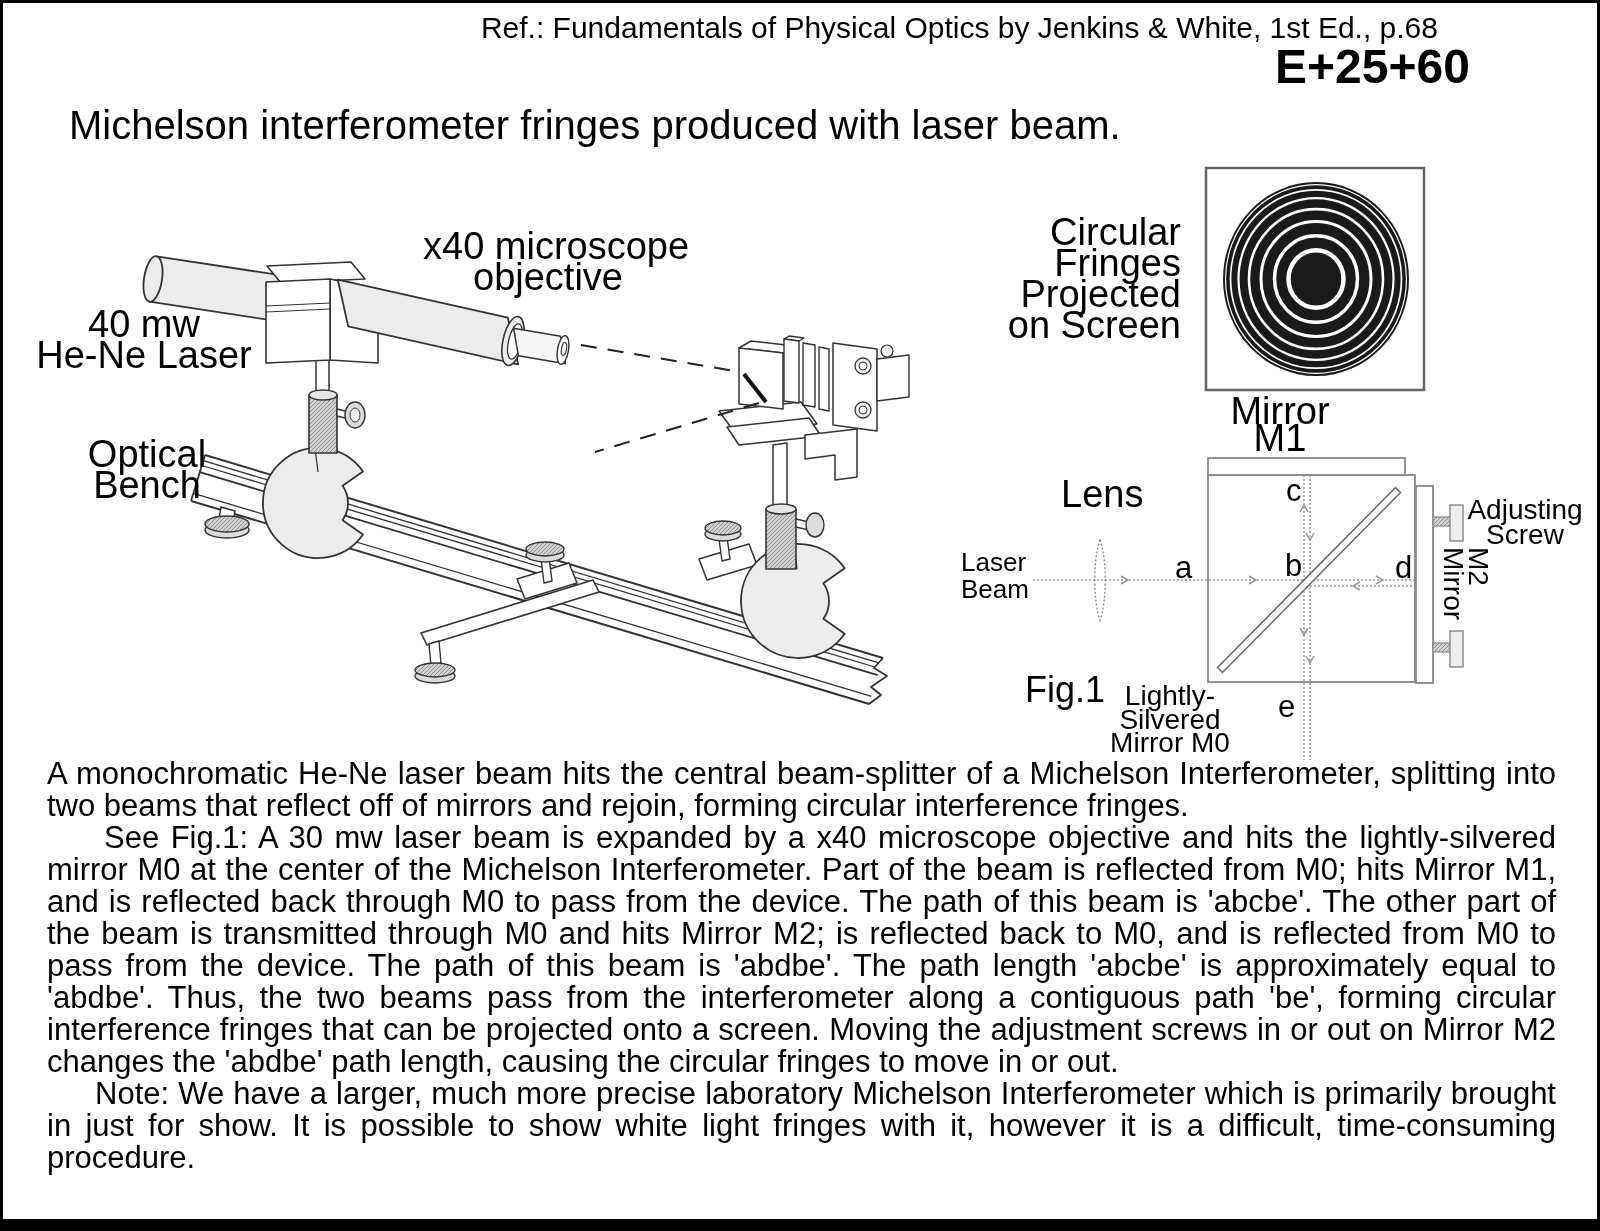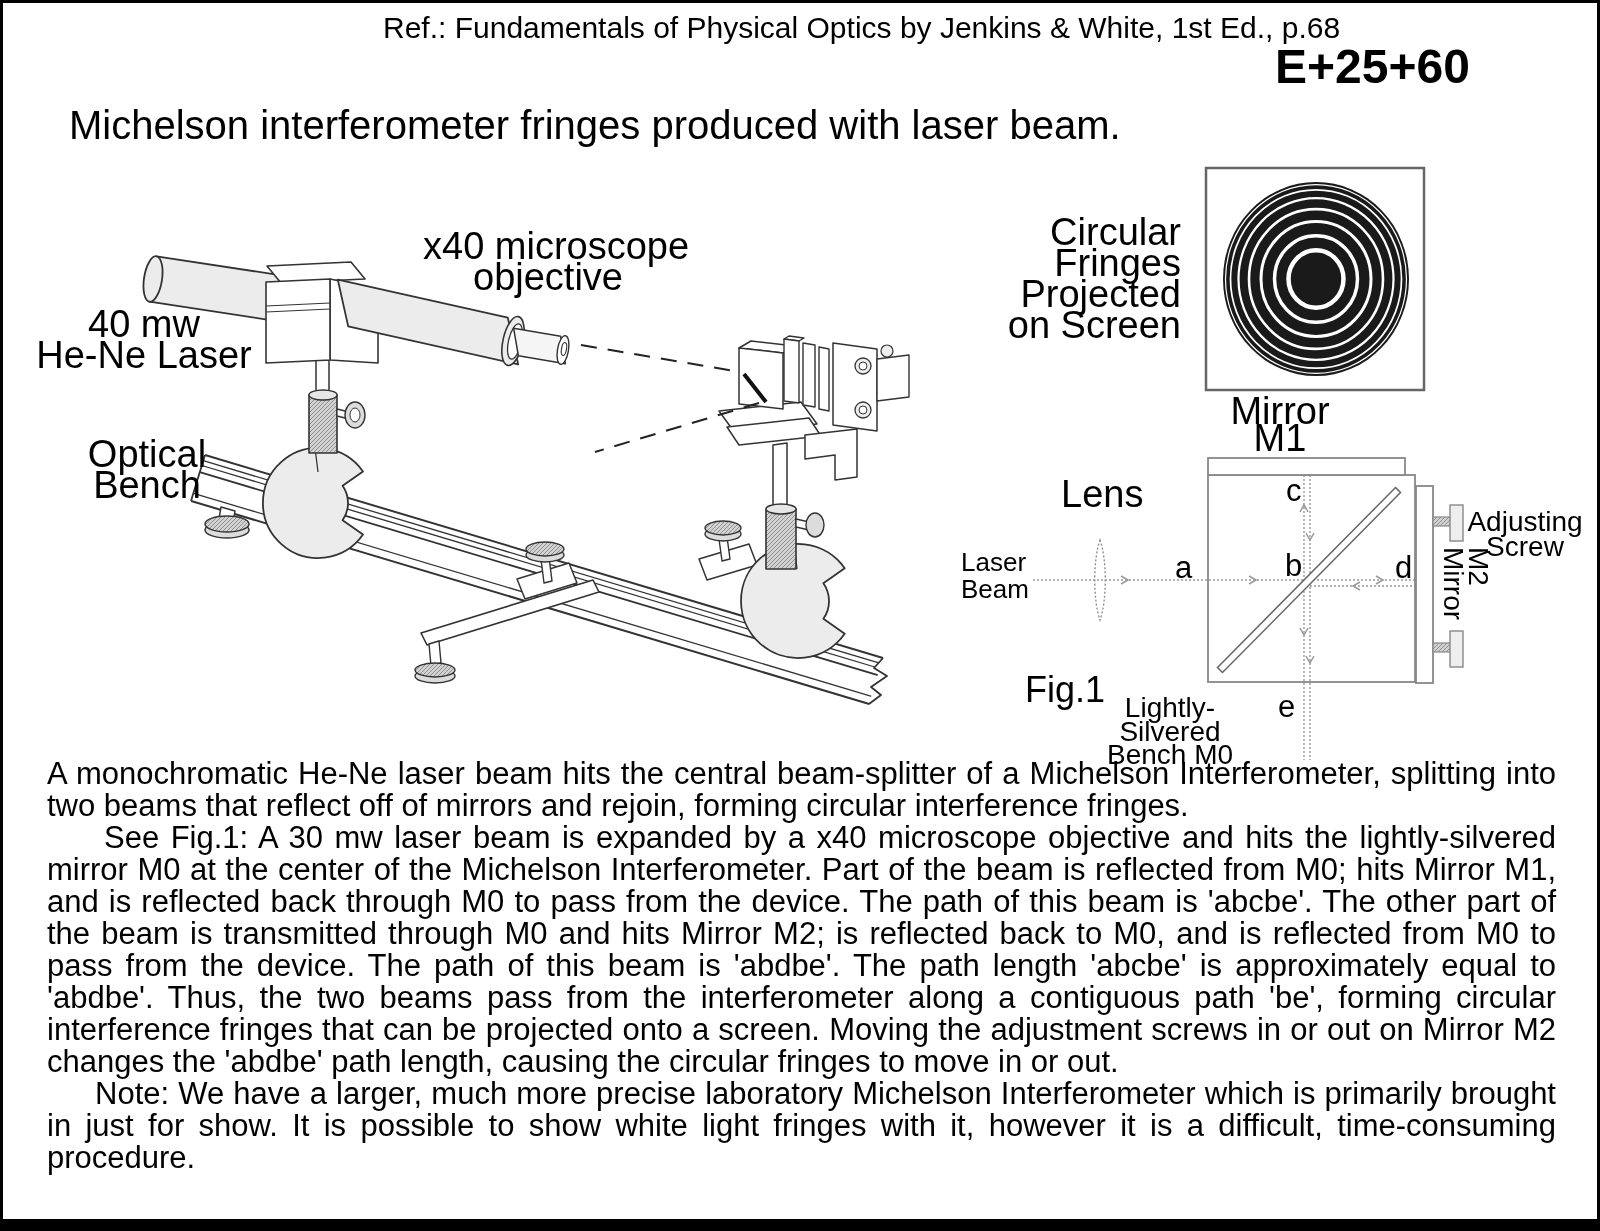--- a/index.html
+++ b/index.html
@@ -3,22 +3,22 @@
 <meta charset="utf-8">
 <style>
   html,body{margin:0;padding:0;background:#fff;}
   #page{
     position:relative;width:1600px;height:1231px;background:#fff;
     font-family:"Liberation Sans", sans-serif;color:#000;overflow:hidden;
     box-sizing:border-box;border:3px solid #000;
   }
   .abs{position:absolute;}
   .lbl{font-size:38px;line-height:31px;text-align:center;white-space:nowrap;}
-  .lbl-sm{font-size:28px;line-height:25px;text-align:center;white-space:nowrap;margin-top:12px;}
-  #ref-line{left:380px;top:8px;width:1055px;font-size:30px;text-align:left;white-space:nowrap;}
+  .lbl-sm{font-size:28px;line-height:25px;text-align:center;white-space:nowrap;}
+  #ref-line{left:380px;top:8px;width:1055px;font-size:30px;text-align:right;white-space:nowrap;}
   #main-title{left:68px;top:38px;font-size:42px;font-weight:bold;}
   #code{left:1272px;top:36px;font-size:48px;font-weight:bold;}
   #subtitle{left:66px;top:100px;font-size:40px;white-space:nowrap;}
   #laser-label{left:16px;top:306px;width:250px;}
   #objective-label{left:420px;top:228px;width:250px;}
   #michelson-label{left:659px;top:260px;width:250px;}
   #bench-label{left:19px;top:436px;width:250px;}
   #fringes-label{left:978px;top:214px;width:200px;text-align:right;}
   #fringes-label div{line-height:31px;}
   #mirror-m1-label{left:1207px;top:395px;width:140px;line-height:27px;}
@@ -249,21 +249,21 @@
     <div>Adjusting</div>
     <div>Screw</div>
   </div>
   <div class="abs" id="mirror-m2-label">
     <div>Mirror</div>
     <div>M2</div>
   </div>
   <div class="abs lbl-sm" id="mirror-m0-label">
     <div>Lightly-</div>
     <div>Silvered</div>
-    <div>Bench M0</div>
+    <div>Mirror M0</div>
   </div>
   <div class="abs" id="fig1-caption">Fig.1</div>
 
   <div class="abs pt" id="pt-a">a</div>
   <div class="abs pt" id="pt-b">b</div>
   <div class="abs pt" id="pt-c">c</div>
   <div class="abs pt" id="pt-d">d</div>
   <div class="abs pt" id="pt-e">e</div>
 
   <div class="abs" id="body-text">

